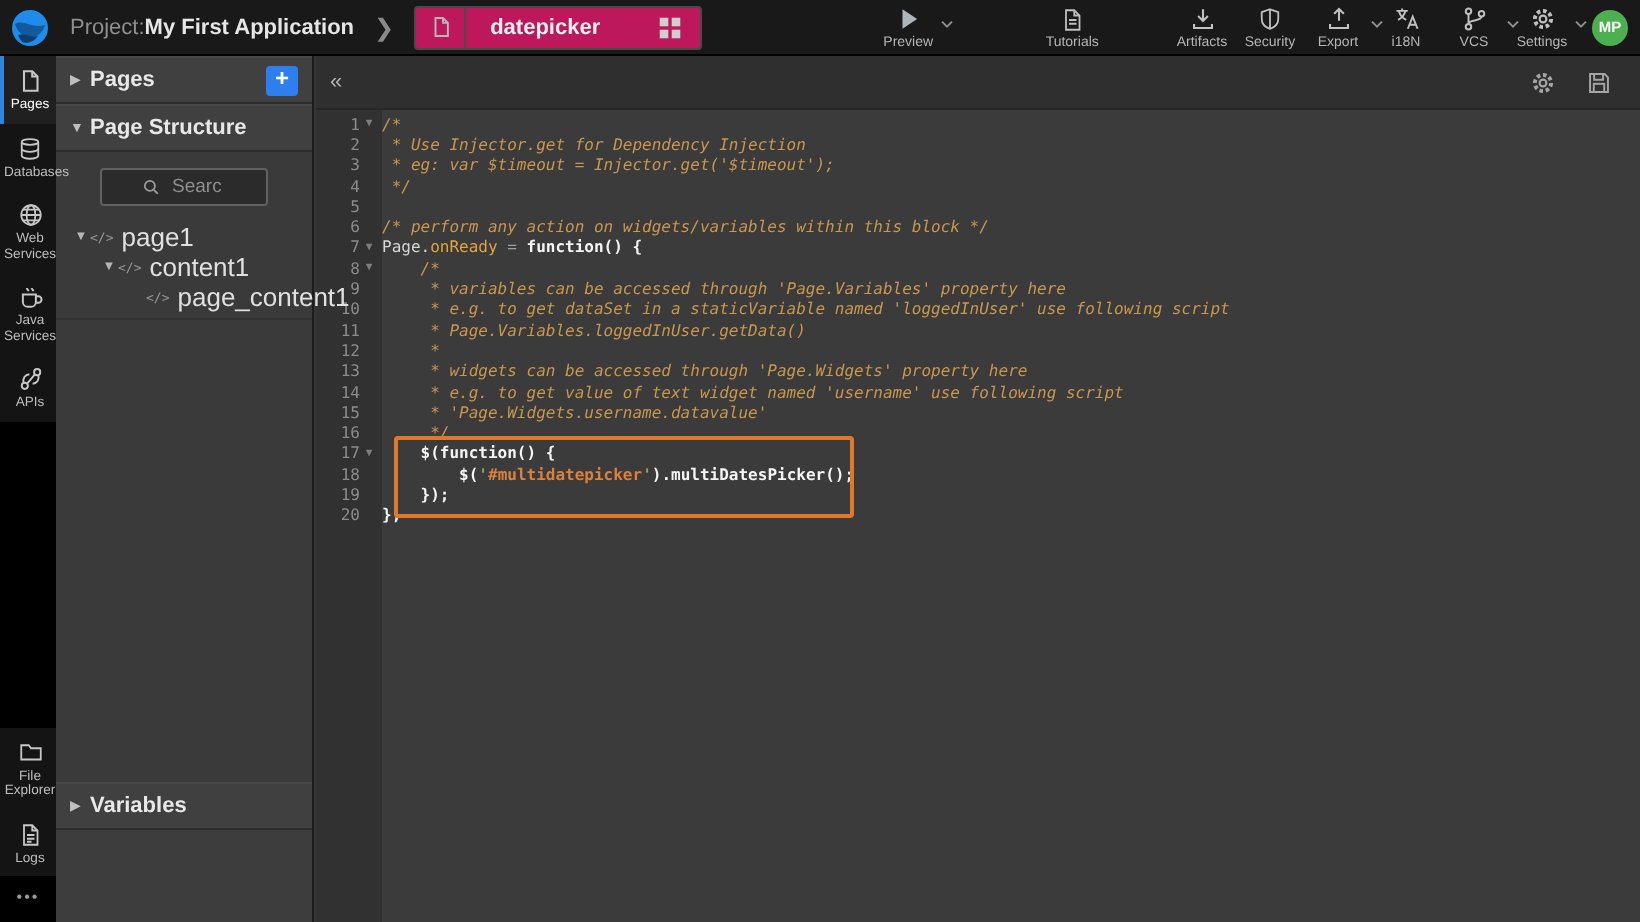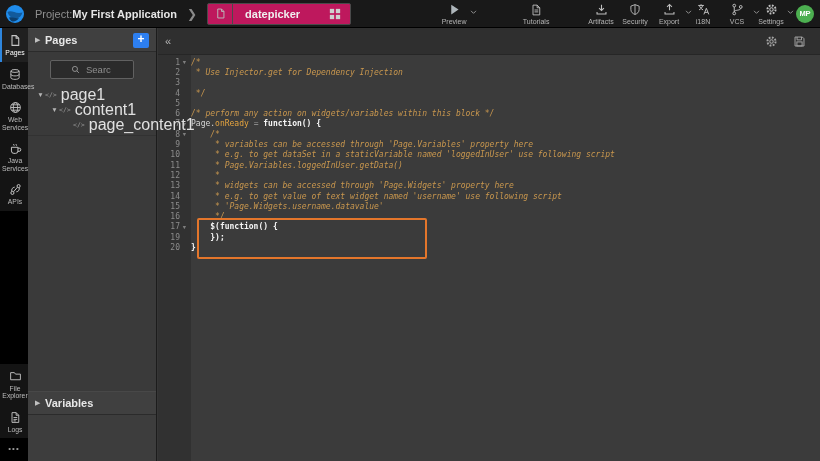--- a/index.html
+++ b/index.html
@@ -55,21 +55,21 @@
   .searchwrap{margin:8px 22px;height:17px;background:#2b2b2b;border:1px solid #616161;border-radius:2px;
               display:flex;align-items:center;padding:0 20px;flex:0 0 auto;}
   .searchwrap .sic{width:9px;height:9px;color:#9a9a9a;margin-right:4px;flex:0 0 auto;}
   .searchwrap input{background:transparent;border:none;outline:none;color:#cfcfcf;font-size:9.5px;
                     width:100%;font-family:"Liberation Sans",sans-serif;}
   .searchwrap input::placeholder{color:#8f8f8f;}
   #tree{flex:0 0 auto;border-bottom:1px solid #323232;padding-bottom:3px;}
   .trow{height:15px;display:flex;align-items:center;cursor:pointer;}
   .trow .car{font-size:6.5px;color:#b5b5b5;width:9px;text-align:center;flex:0 0 auto;}
   .trow .cico{font-size:6.5px;color:#9a9a9a;margin-right:4px;font-family:"DejaVu Sans Mono",monospace;flex:0 0 auto;}
-  .trow .lbl{font-size:16px;color:#e0e0e0;white-space:nowrap;}
+  .trow .lbl{font-size:13px;color:#e0e0e0;white-space:nowrap;}
   #explorer .spacer{flex:1 1 auto;}
   #below-vars{height:46px;background:#3d3d3d;flex:0 0 auto;}
   
   #editor{position:absolute;left:158px;top:28px;right:0;bottom:0;background:#3b3b3b;display:flex;
           flex-direction:column;}
   #tabbar{height:27px;background:#2f2f2f;border-bottom:1px solid #262626;display:flex;align-items:center;
           flex:0 0 auto;box-sizing:border-box;}
   .collapse{width:16px;text-align:center;color:#b5b5b5;font-size:11px;cursor:pointer;margin:0 2px;}
   .etab{font-size:11.5px;color:#a9a9a9;padding:3px 11px;cursor:pointer;border:2px solid transparent;}
   .etab.active{color:#fff;}
@@ -300,20 +300,24 @@
     </div>
   <div class="rail-dots"><span>•••</span></div>
 </nav>
 
 <aside id="explorer">
   <div class="sect">
     <span class="car">▶</span>
     <span class="tl">Pages</span>
     <span class="plusbtn">+</span>
   </div>
+  <div class="sect">
+    <span class="car">▼</span>
+    <span class="tl">Page Structure</span>
+  </div>
   <div class="searchwrap">
     <span class="sic">
       <svg viewBox="0 0 16 16" fill="none" stroke="currentColor" stroke-width="1.6">
           <circle cx="7" cy="7" r="4.5"></circle>
           <path d="M10.5 10.5L14 14"></path>
         </svg>
     </span>
     <input type="text" placeholder="Search..." style="">
   </div>
   <div id="tree">
@@ -369,20 +373,21 @@
           <span class="lt"><span class="tk-c">/*</span></span>
         </div>
         <div class="cl">
           <span class="ln">2</span>
           <span class="fm"></span>
           <span class="lt"><span class="tk-c"> * Use Injector.get for Dependency Injection</span></span>
         </div>
         <div class="cl">
           <span class="ln">3</span>
           <span class="fm"></span>
+          <span class="lt"><span class="tk-c"> * eg: var $timeout = Injector.get('$timeout');</span></span>
         </div>
         <div class="cl">
           <span class="ln">4</span>
           <span class="fm"></span>
           <span class="lt"><span class="tk-c"> */</span></span>
         </div>
         <div class="cl">
           <span class="ln">5</span>
           <span class="fm"></span>
           <span class="lt"></span>
@@ -441,20 +446,25 @@
           <span class="ln">16</span>
           <span class="fm"></span>
           <span class="lt"><span class="tk-c">     */</span></span>
         </div>
         <div class="cl">
           <span class="ln">17</span>
           <span class="fm">▼</span>
           <span class="lt"><span class="tk-p">    </span><span class="tk-b">$(function() {</span></span>
         </div>
         <div class="cl">
+          <span class="ln">18</span>
+          <span class="fm"></span>
+          <span class="lt"><span class="tk-p">        </span><span class="tk-b">$(</span><span class="tk-q">'</span><span class="tk-h">#multidatepicker</span><span class="tk-q">'</span><span class="tk-b">).multiDatesPicker();</span></span>
+        </div>
+        <div class="cl">
           <span class="ln">19</span>
           <span class="fm"></span>
           <span class="lt"><span class="tk-p">    </span><span class="tk-b">});</span></span>
         </div>
         <div class="cl">
           <span class="ln">20</span>
           <span class="fm"></span>
           <span class="lt"><span class="tk-b">};</span></span>
         </div>
       </div>

